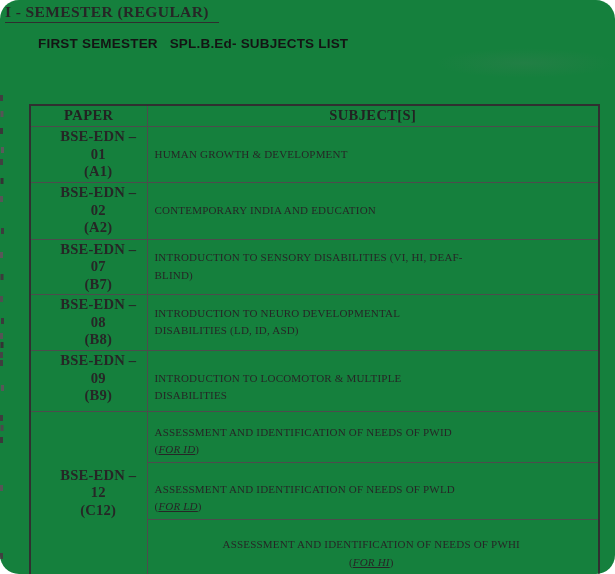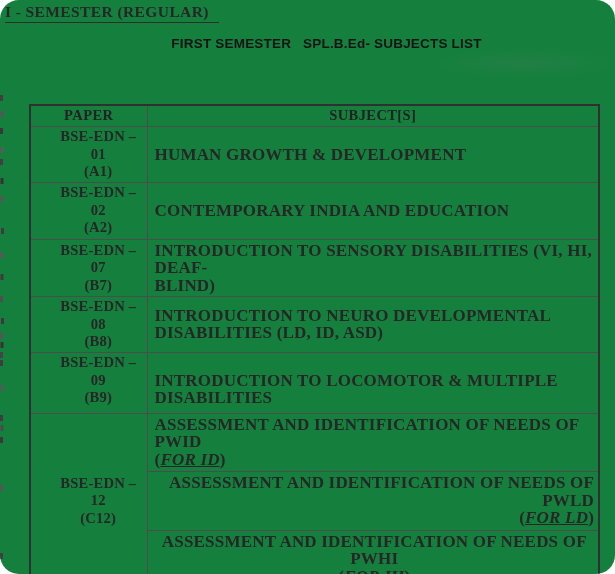--- a/index.html
+++ b/index.html
@@ -11,21 +11,21 @@
     border-radius:19px;
   }
   .section-heading{
     position:absolute;left:5px;top:3px;
     font-size:15.5px;font-weight:bold;letter-spacing:.4px;
     border-bottom:1.6px solid #2e2e2e;
     padding:0 10px 1px 0;
   }
   .doc-title{
     position:absolute;left:0;right:0;top:36px;
-    text-align:center;padding-left:38px;
+    padding-left:38px;
     font-family:"Liberation Sans",sans-serif;
     font-weight:bold;font-size:13.5px;letter-spacing:.2px;
     white-space:pre;color:#141414;
   }
   .smudge{
     position:absolute;right:0;top:48px;width:180px;height:30px;
     background:radial-gradient(ellipse at center, rgba(120,120,120,.13), transparent 70%);
     pointer-events:none;
   }
   
@@ -47,28 +47,28 @@
   col.col-paper{width:117px;}
   col.col-subject{width:452px;}
   th,td{border:1.4px solid #4c4c4c;}
   th{
     font-size:14.5px;font-weight:bold;letter-spacing:.4px;
     padding:1px 0 2px;vertical-align:middle;color:#222;
   }
   tr.hdr{height:20px;}
   tr.row1{height:54px;} tr.row2{height:57px;} tr.row3{height:55px;}
   tr.row4{height:52px;margin-left:8px;} tr.row5{height:61px;}
-  tr.sub1{height:51px;} tr.sub2{height:57px;text-align:right;} tr.sub3{height:56px;text-align:center;}
+  tr.sub1{height:51px;} tr.sub2{height:57px;} tr.sub3{height:56px;text-align:center;}
   td.paper{
     text-align:center;font-weight:bold;font-size:14.6px;line-height:17.5px;
     vertical-align:middle;letter-spacing:.2px;padding-left:20px;
   }
   td.subject{
-    font-weight:bold;font-size:17px;line-height:17.5px;
-    padding:2px 4px 2px 7px;vertical-align:middle;
+    font-weight:normal;font-size:11px;line-height:17.5px;
+    padding:2px 10px 2px 7px;vertical-align:middle;
     white-space:pre-line;letter-spacing:.2px;
   }
   tr.row5 td.paper, tr.row5 td.subject{vertical-align:bottom;padding-bottom:6px;}
   td.subrow{vertical-align:bottom;padding-bottom:3px;white-space:normal;}
   .sub-note .note-inner{font-style:italic;text-decoration:underline;}
 </style>
 </head>
 <body>
 
 <div id="screen">

